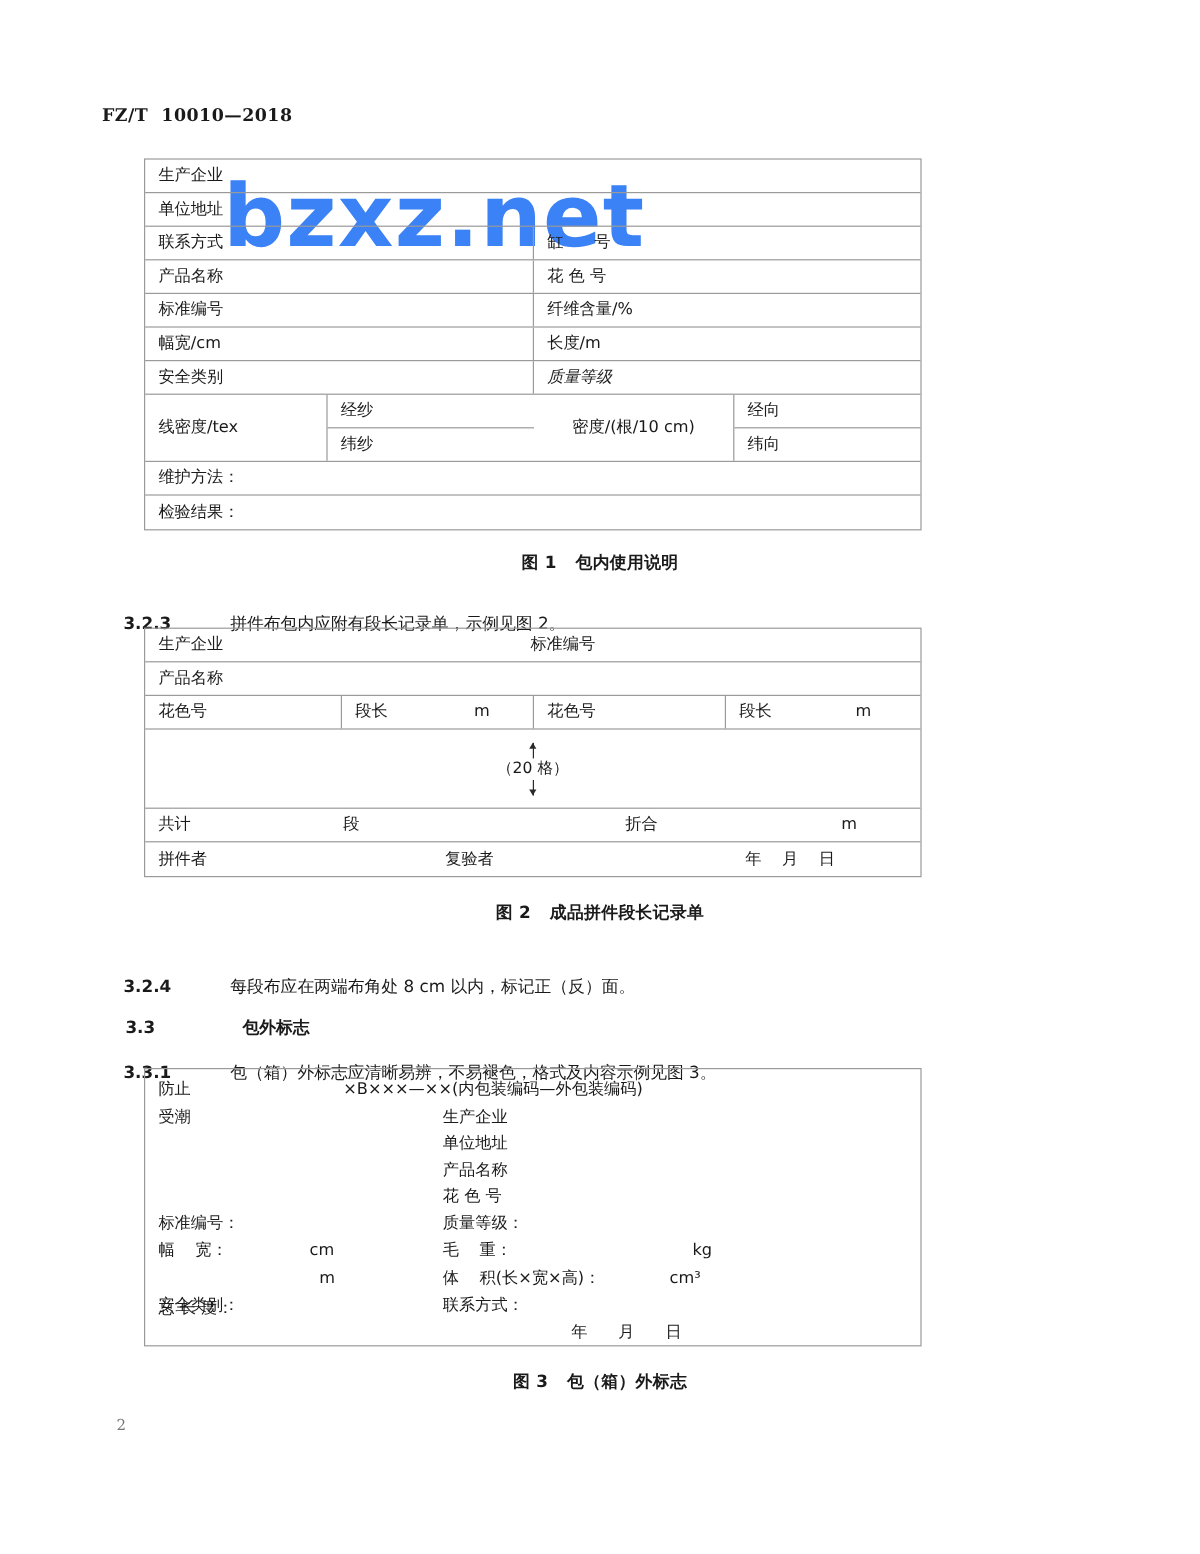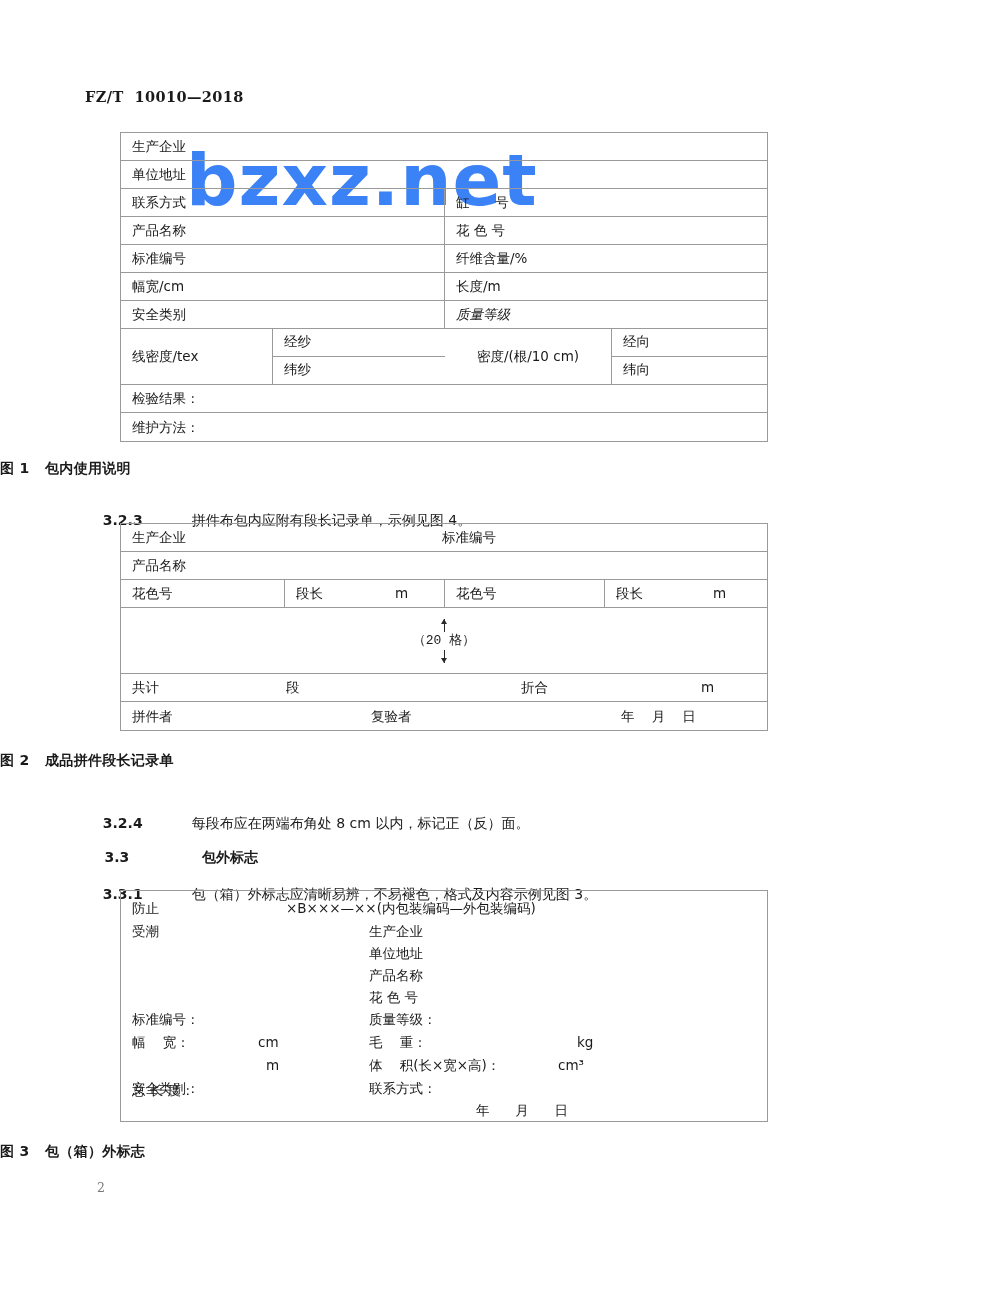--- a/index.html
+++ b/index.html
@@ -95,20 +95,21 @@
     box-sizing: border-box;
     white-space: pre;
   }
   .split > div:first-child { border-bottom: 1px solid #9a9a9a; }
 
   
   .fig-caption {
     position: absolute;
     width: 1000px;
     left: 0;
+    text-align: center;
     font-family: "DejaVu Sans", "Liberation Sans", sans-serif;
     font-weight: bold;
     font-size: 14px;
     letter-spacing: 0.3px;
     white-space: pre;
   }
 
   
   .para {
     position: absolute;
@@ -134,21 +135,20 @@
     align-items: center;
     justify-content: center;
   }
   .arrow-group {
     position: relative;
     display: flex;
     flex-direction: column;
     align-items: center;
     justify-content: center;
     height: 60px;
-    font-family: Liberation Mono, monospace;
   }
   .arrow-up, .arrow-dn {
     width: 9px;
     height: 13px;
     position: relative;
   }
   .arrow-up::before, .arrow-dn::before {
     content: "";
     position: absolute;
     left: 4px;
@@ -259,31 +259,31 @@
         <div>纬纱</div>
       </div>
       <div class="cell bdr center" style="width:167px;">密度/(根/10 cm)</div>
       <div class="split" style="width:155px;">
         <div>经向</div>
         <div>纬向</div>
       </div>
     </div>
 
     <div class="row h28">
+      <div class="cell" style="width:100%;">维护方法：</div>
+    </div>
+    <div class="row h28">
       <div class="cell" style="width:100%;">检验结果：</div>
     </div>
-    <div class="row h28">
-      <div class="cell" style="width:100%;">维护方法：</div>
-    </div>
   </div>
 
   <div class="fig-caption" style="top:460px;">图 1   包内使用说明</div>
 
   <div class="para" style="top:490px;">
-    <span class="num">3.2.3</span><span>		</span><span>拼件布包内应附有段长记录单，示例见图 4。</span>
+    <span class="num">3.2.3</span><span>		</span><span>拼件布包内应附有段长记录单，示例见图 2。</span>
   </div>
 
   <div class="fig-box" id="fig2" style="top:523px;">
 
     <div class="row h28">
       <div class="cell" style="width:310px;">生产企业</div>
       <div class="cell" style="width:336px;">标准编号</div>
     </div>
 
     <div class="row h28">

